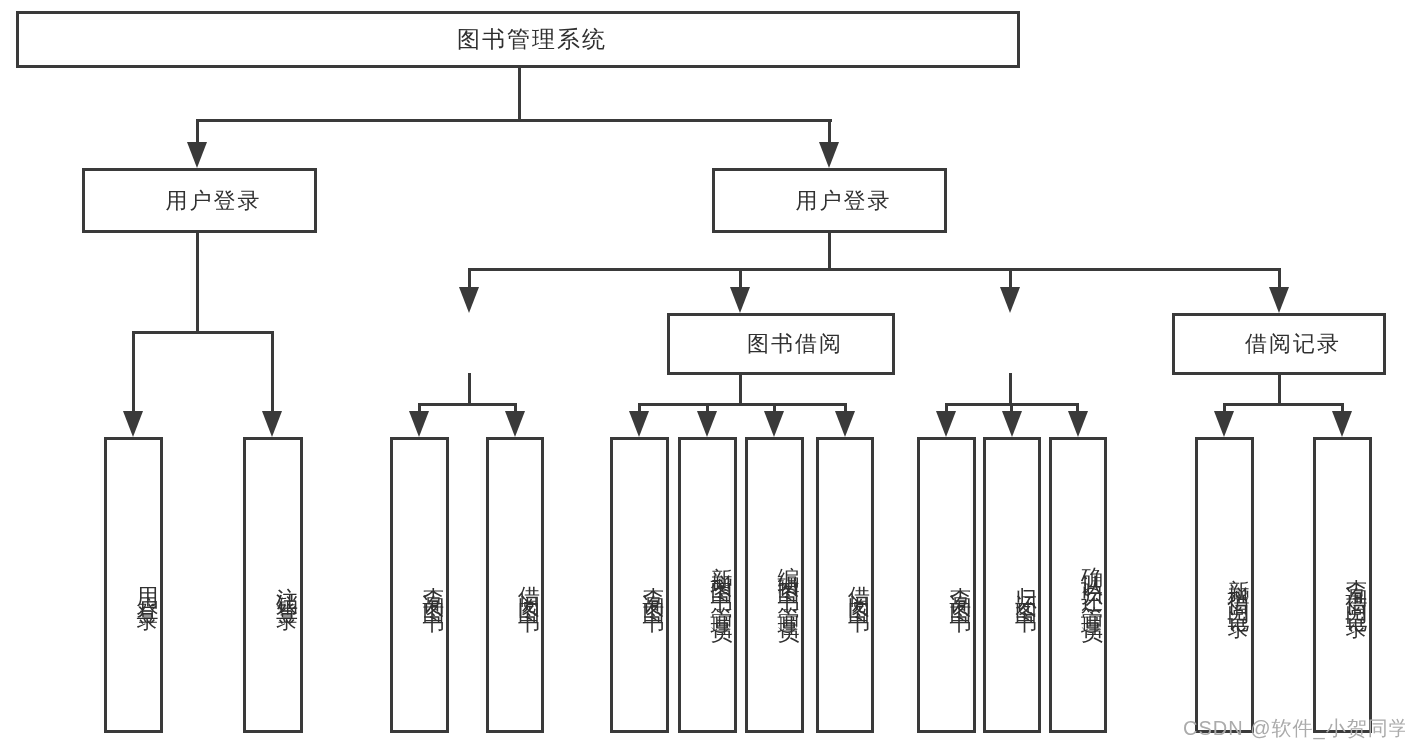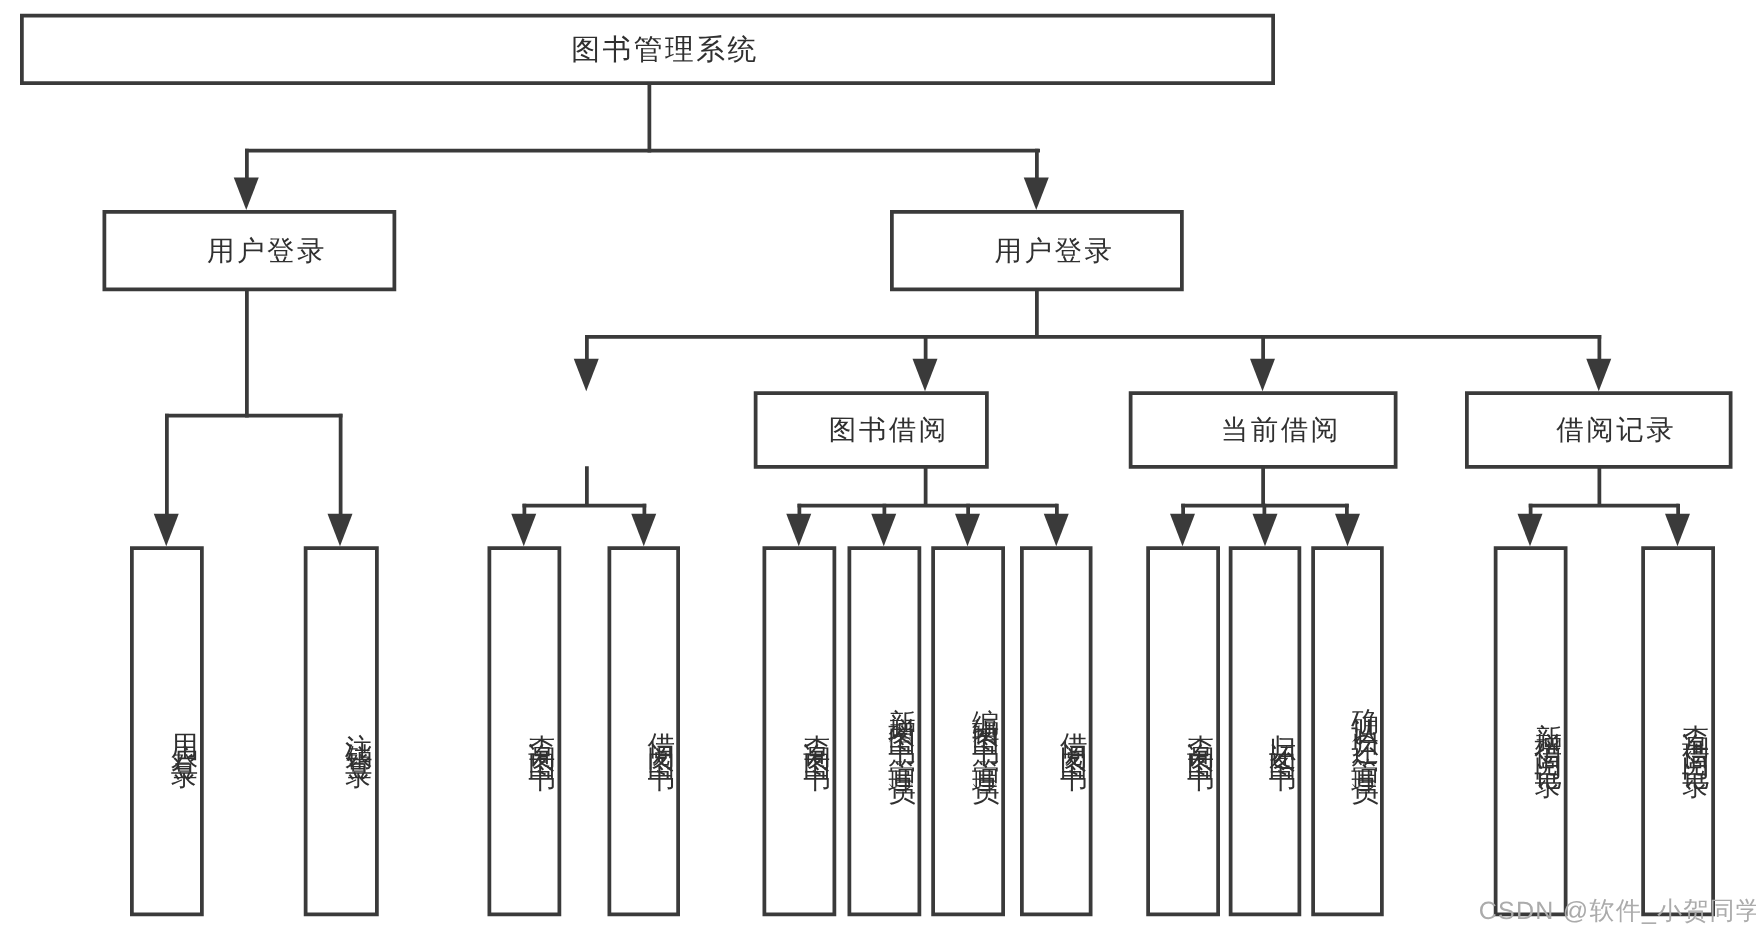--- a/index.html
+++ b/index.html
@@ -58,25 +58,22 @@
     <span class="lbl">图书管理系统</span>
   </div>
 
   <div class="node" style="left:82px;top:168px;width:235px;height:65px">
     <span class="lbl">用户登录</span>
   </div>
   <div class="node" style="left:712px;top:168px;width:235px;height:65px">
     <span class="lbl">用户登录</span>
   </div>
 
-  <div class="node" style="left:603px;top:313px;width:188px;height:62px">
+  <div class="node" style="left:667px;top:313px;width:228px;height:62px">
     <span class="lbl">图书借阅</span>
-  </div>
-  <div class="node" style="left:903px;top:313px;width:215px;height:62px">
-    <span class="lbl">当前借阅</span>
   </div>
   <div class="node" style="left:1172px;top:313px;width:214px;height:62px">
     <span class="lbl">借阅记录</span>
   </div>
 
   <div class="node leaf" style="left:104px;top:437px;width:59px;height:296px">
     <span class="lbl">用户登录</span>
   </div>
   <div class="node leaf" style="left:243px;top:437px;width:60px;height:296px">
     <span class="lbl">注销登录</span>

